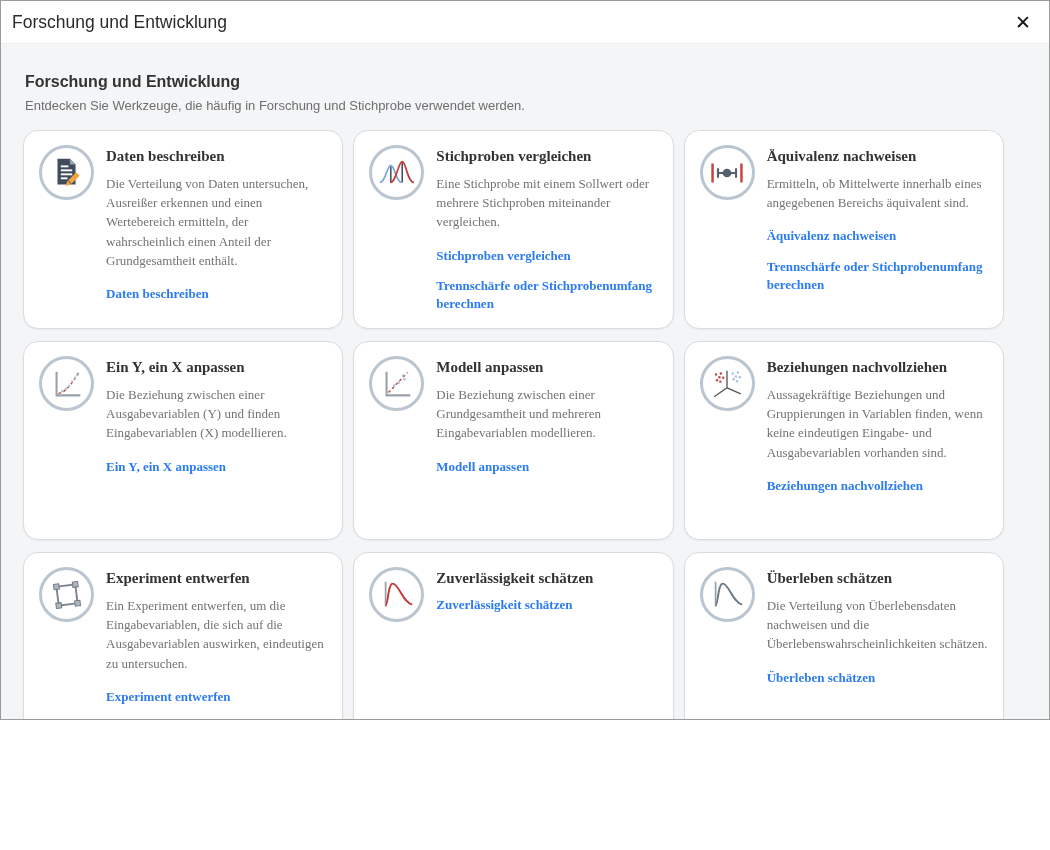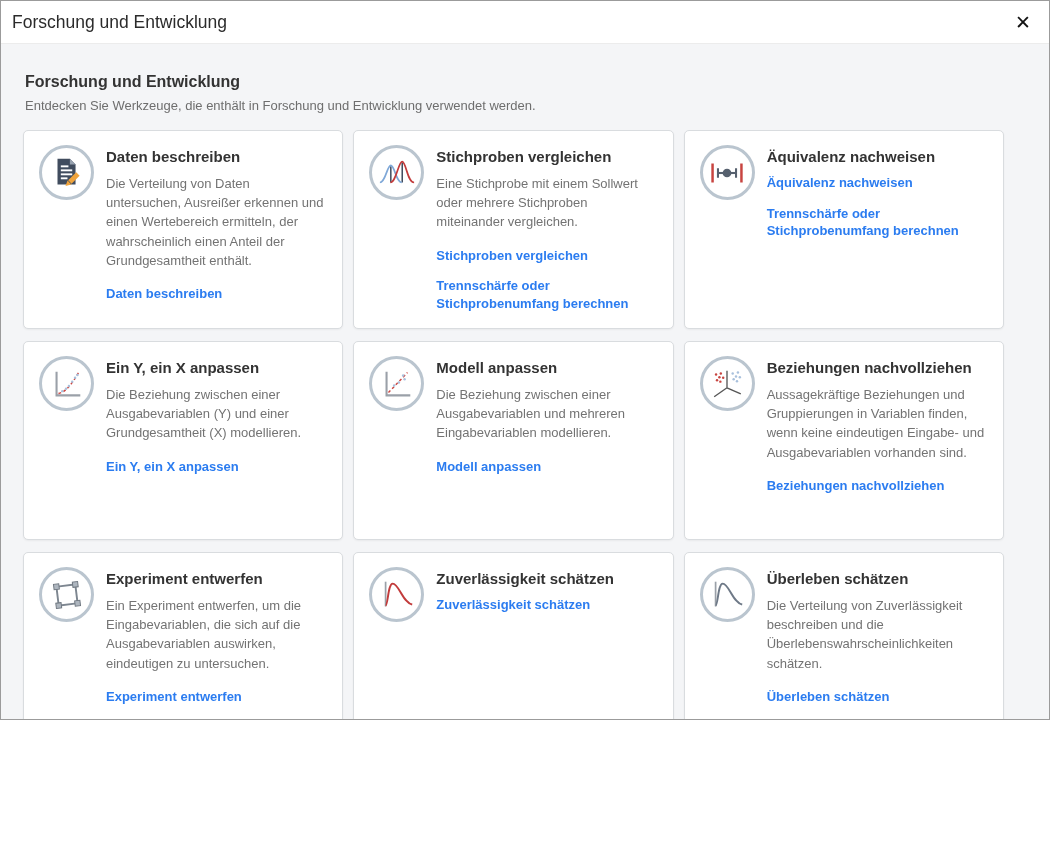--- a/index.html
+++ b/index.html
@@ -16,22 +16,22 @@
                padding:2px 4px; user-select:none; }
 
   
   .content { flex:1; padding:12px 45px 0 22px; }
   .page-title { font-size:16px; font-weight:700; color:#333; margin:17px 0 7px 2px; }
   .page-subtitle { font-size:13px; color:#6e6e6e; margin:0 0 17px 2px; }
 
   .grid { display:grid; grid-template-columns:repeat(3,1fr); grid-template-rows:repeat(3,199px);
           column-gap:10px; row-gap:12px; }
 
-  .card { background:#fff; border:1px solid #d9dcdf; border-radius:5px;
-          box-shadow:0 1px 2px rgba(0,0,0,0.05); padding:14px 15px; display:flex; gap:12px; }
+  .card { background:#fff; border:1px solid #d9dcdf; border-radius:15px;
+          box-shadow:0 1px 2px rgba(0,0,0,0.05); padding:14px 15px; display:flex; gap:12px;font-family:Liberation Serif, serif; }
   .icon-circle { width:55px; height:55px; flex:none; border-radius:50%;
                  border:3px solid var(--ring,#bac5cf); background:#fff;
                  display:flex; align-items:center; justify-content:center; }
   .icon-circle svg { display:block; }
   .card-body { flex:1; min-width:0; }
   .card-title { font-size:15px; font-weight:700; color:#333; margin:3px 0 9px; }
   .card-desc { font-size:13px; color:#737373; line-height:1.48; margin-bottom:15px; }
   .card-link { display:block; font-size:13px; font-weight:700; color:var(--accent,#2b7cf0);
                text-decoration:none; line-height:1.35; margin-bottom:13px; cursor:pointer; }
 
@@ -48,21 +48,21 @@
 
 <div class="window">
 
   <div class="titlebar">
     <span class="titlebar-text">Forschung und Entwicklung</span>
     <span class="close-btn">✕</span>
   </div>
 
   <div class="content">
     <div class="page-title">Forschung und Entwicklung</div>
-    <div class="page-subtitle">Entdecken Sie Werkzeuge, die enthält in Forschung und Entwicklung verwendet werden.</div>
+    <div class="page-subtitle">Entdecken Sie Werkzeuge, die häufig in Forschung und Stichprobe verwendet werden.</div>
 
     <div class="grid">
 
       <div class="card">
         <div class="icon-circle">
           <svg width="38" height="38" viewBox="0 0 40 40">
             <path d="M10 5 h13 l6 6 v21 h-19 z" fill="#404c5e"></path>
             <path d="M23 5 l6 6 h-6 z" fill="#97a2b0"></path>
             <rect x="13.5" y="12" width="8" height="2" fill="#fff"></rect>
             <rect x="13.5" y="16.2" width="12" height="2" fill="#fff"></rect>
@@ -102,20 +102,21 @@
             <rect x="3.5" y="10" width="2.6" height="20" fill="#c84440"></rect>
             <rect x="33.9" y="10" width="2.6" height="20" fill="#c84440"></rect>
             <line x1="10" y1="20" x2="30" y2="20" stroke="#56606e" stroke-width="2.2"></line>
             <line x1="10.5" y1="15" x2="10.5" y2="25" stroke="#56606e" stroke-width="2.2"></line>
             <line x1="29.5" y1="15" x2="29.5" y2="25" stroke="#56606e" stroke-width="2.2"></line>
             <circle cx="20" cy="20" r="4.6" fill="#56606e"></circle>
           </svg>
         </div>
         <div class="card-body">
           <div class="card-title">Äquivalenz nachweisen</div>
+          <div class="card-desc">Ermitteln, ob Mittelwerte innerhalb eines angegebenen Bereichs äquivalent sind.</div>
           <a class="card-link">Äquivalenz nachweisen</a>
           <a class="card-link">Trennschärfe oder Stichprobenumfang berechnen</a>
         </div>
       </div>
 
       <div class="card">
         <div class="icon-circle">
           <svg width="38" height="38" viewBox="0 0 40 40">
             <path d="M9 7 v25 h25" stroke="#9aa0a8" stroke-width="2.2" fill="none"></path>
             <path d="M11 30 C19 28.5 25 20 32.5 7.5" stroke="#cc4742" stroke-width="1.5" stroke-dasharray="3 2.6" fill="none"></path>
@@ -124,41 +125,41 @@
                 <circle cx="19" cy="25" r="1.3"></circle>
               <circle cx="22" cy="22" r="1.3"></circle>
                 <circle cx="25.5" cy="17.5" r="1.3"></circle>
               <circle cx="28.5" cy="13.5" r="1.3"></circle>
                 <circle cx="31" cy="10.5" r="1.3"></circle>
             </g>
           </svg>
         </div>
         <div class="card-body">
           <div class="card-title">Ein Y, ein X anpassen</div>
-          <div class="card-desc">Die Beziehung zwischen einer Ausgabevariablen (Y) und einer Grundgesamtheit (X) modellieren.</div>
+          <div class="card-desc">Die Beziehung zwischen einer Ausgabevariablen (Y) und finden Eingabevariablen (X) modellieren.</div>
           <a class="card-link">Ein Y, ein X anpassen</a>
         </div>
       </div>
 
       <div class="card">
         <div class="icon-circle">
           <svg width="38" height="38" viewBox="0 0 40 40">
             <path d="M9 7 v25 h25" stroke="#9aa0a8" stroke-width="2.2" fill="none"></path>
             <line x1="11" y1="29" x2="31" y2="8" stroke="#cc4742" stroke-width="1.5" stroke-dasharray="3 2.6"></line>
             <g fill="#a8c0dc">
               <circle cx="17" cy="21.5" r="1.3"></circle>
                 <circle cx="22" cy="18.5" r="1.3"></circle>
               <circle cx="26.5" cy="11" r="1.3"></circle>
                 <circle cx="28" cy="15" r="1.3"></circle>
             </g>
           </svg>
         </div>
         <div class="card-body">
           <div class="card-title">Modell anpassen</div>
-          <div class="card-desc">Die Beziehung zwischen einer Ausgabevariablen und mehreren Eingabevariablen modellieren.</div>
+          <div class="card-desc">Die Beziehung zwischen einer Grundgesamtheit und mehreren Eingabevariablen modellieren.</div>
           <a class="card-link">Modell anpassen</a>
         </div>
       </div>
 
       <div class="card">
         <div class="icon-circle">
           <svg width="38" height="38" viewBox="0 0 40 40">
             <line x1="20" y1="6" x2="20" y2="24" stroke="#555" stroke-width="1.4"></line>
             <line x1="20" y1="24" x2="6.5" y2="33.5" stroke="#555" stroke-width="1.4"></line>
             <line x1="20" y1="24" x2="34.5" y2="30.5" stroke="#555" stroke-width="1.4"></line>
@@ -223,21 +224,21 @@
 
       <div class="card">
         <div class="icon-circle">
           <svg width="38" height="38" viewBox="0 0 40 40">
             <line x1="8" y1="6" x2="8" y2="32" stroke="#9aa0a8" stroke-width="1.8"></line>
             <path d="M8 31 C10.5 31 10.5 8 15.5 8 C22 8 26 28 36 30" stroke="#6e7987" stroke-width="2" fill="none"></path>
           </svg>
         </div>
         <div class="card-body">
           <div class="card-title">Überleben schätzen</div>
-          <div class="card-desc">Die Verteilung von Zuverlässigkeit beschreiben und die Überlebenswahrscheinlichkeiten schätzen.</div>
+          <div class="card-desc">Die Verteilung von Überlebensdaten nachweisen und die Überlebenswahrscheinlichkeiten schätzen.</div>
           <a class="card-link">Überleben schätzen</a>
         </div>
       </div>
 
     </div>
   </div>
 
   <div class="footer">
     <button class="btn btn-back">Zurück</button>
     <button class="btn btn-cancel">Abbrechen</button>

